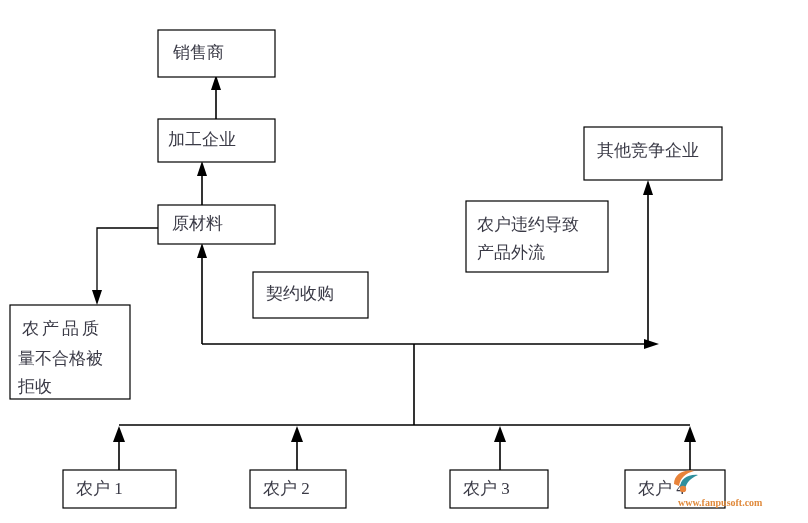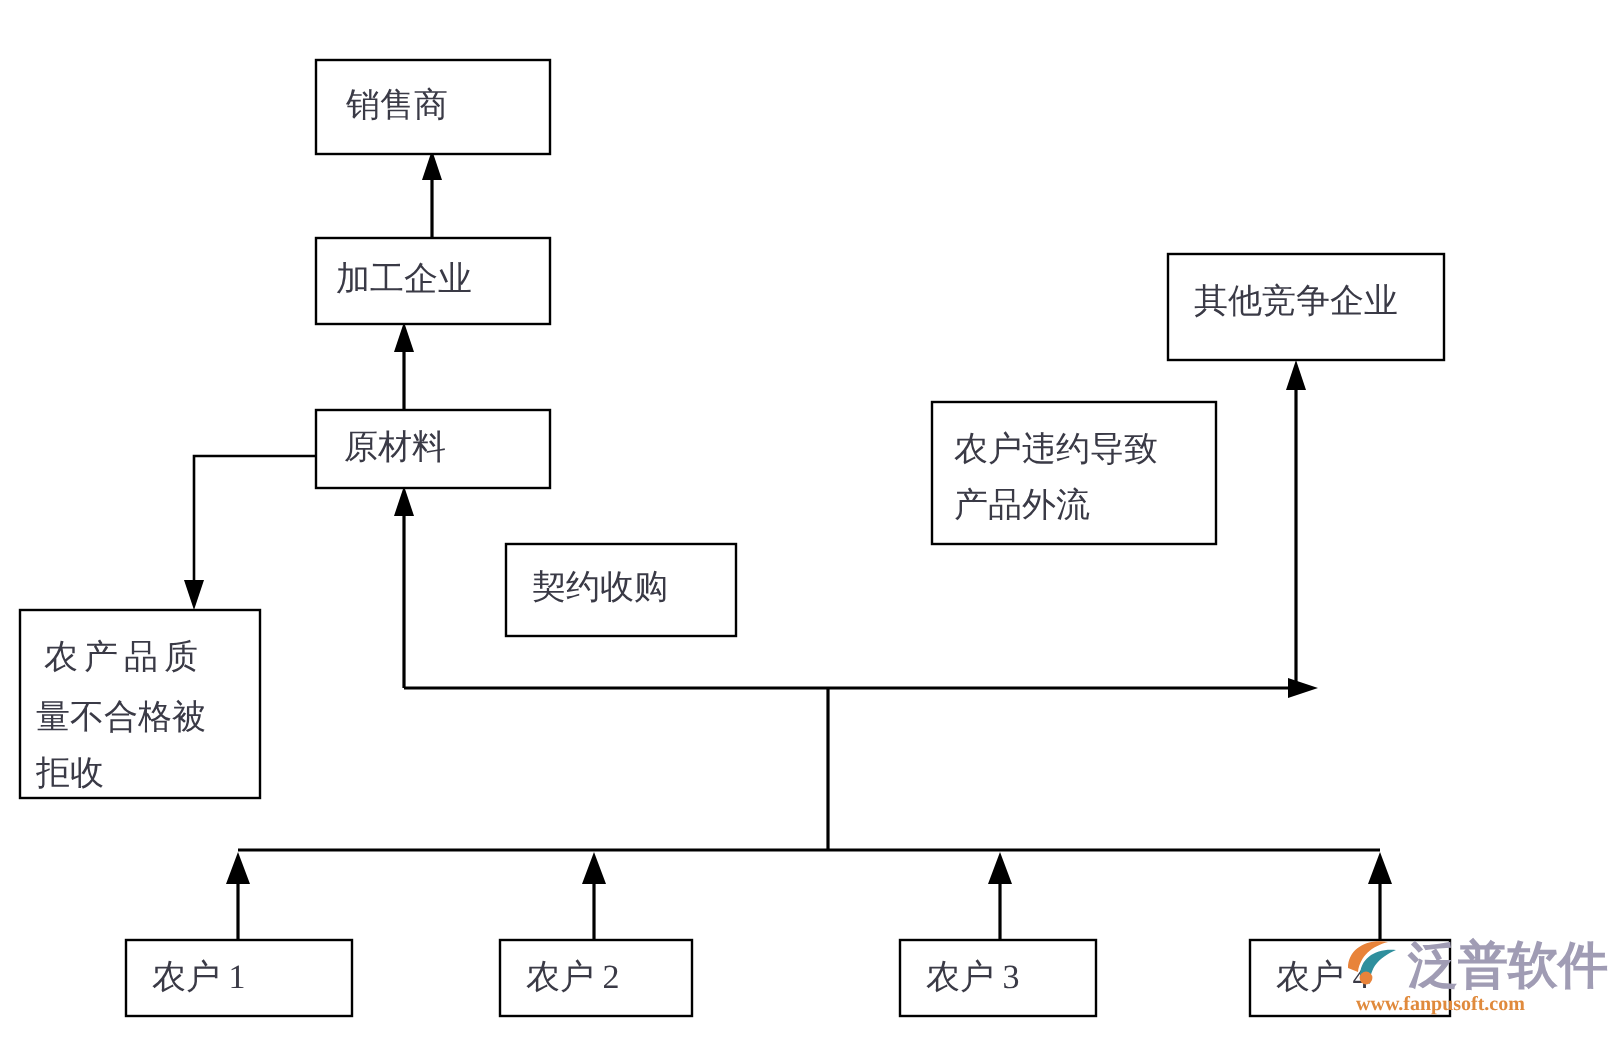--- a/index.html
+++ b/index.html
@@ -216,17 +216,16 @@
     </g>
 
   </svg>
 
   <div id="watermark">
     <svg class="wm-logo" viewBox="0 0 34 30">
       <path d="M2 16 C2 6, 12 1, 22 3 C14 5, 8 10, 7 18 Z" fill="#e8833a"></path>
       <path d="M8 20 C8 11, 16 6, 26 7 C17 11, 13 16, 13 24 Z" fill="#2f8f9d"></path>
       <circle cx="11" cy="21" r="3.2" fill="#e8833a"></circle>
     </svg>
-    <div class="wm-brand">泛普软件</div>
     <div class="wm-url">www.fanpusoft.com</div>
   </div>
 
 </div>
 
 </body></html>

